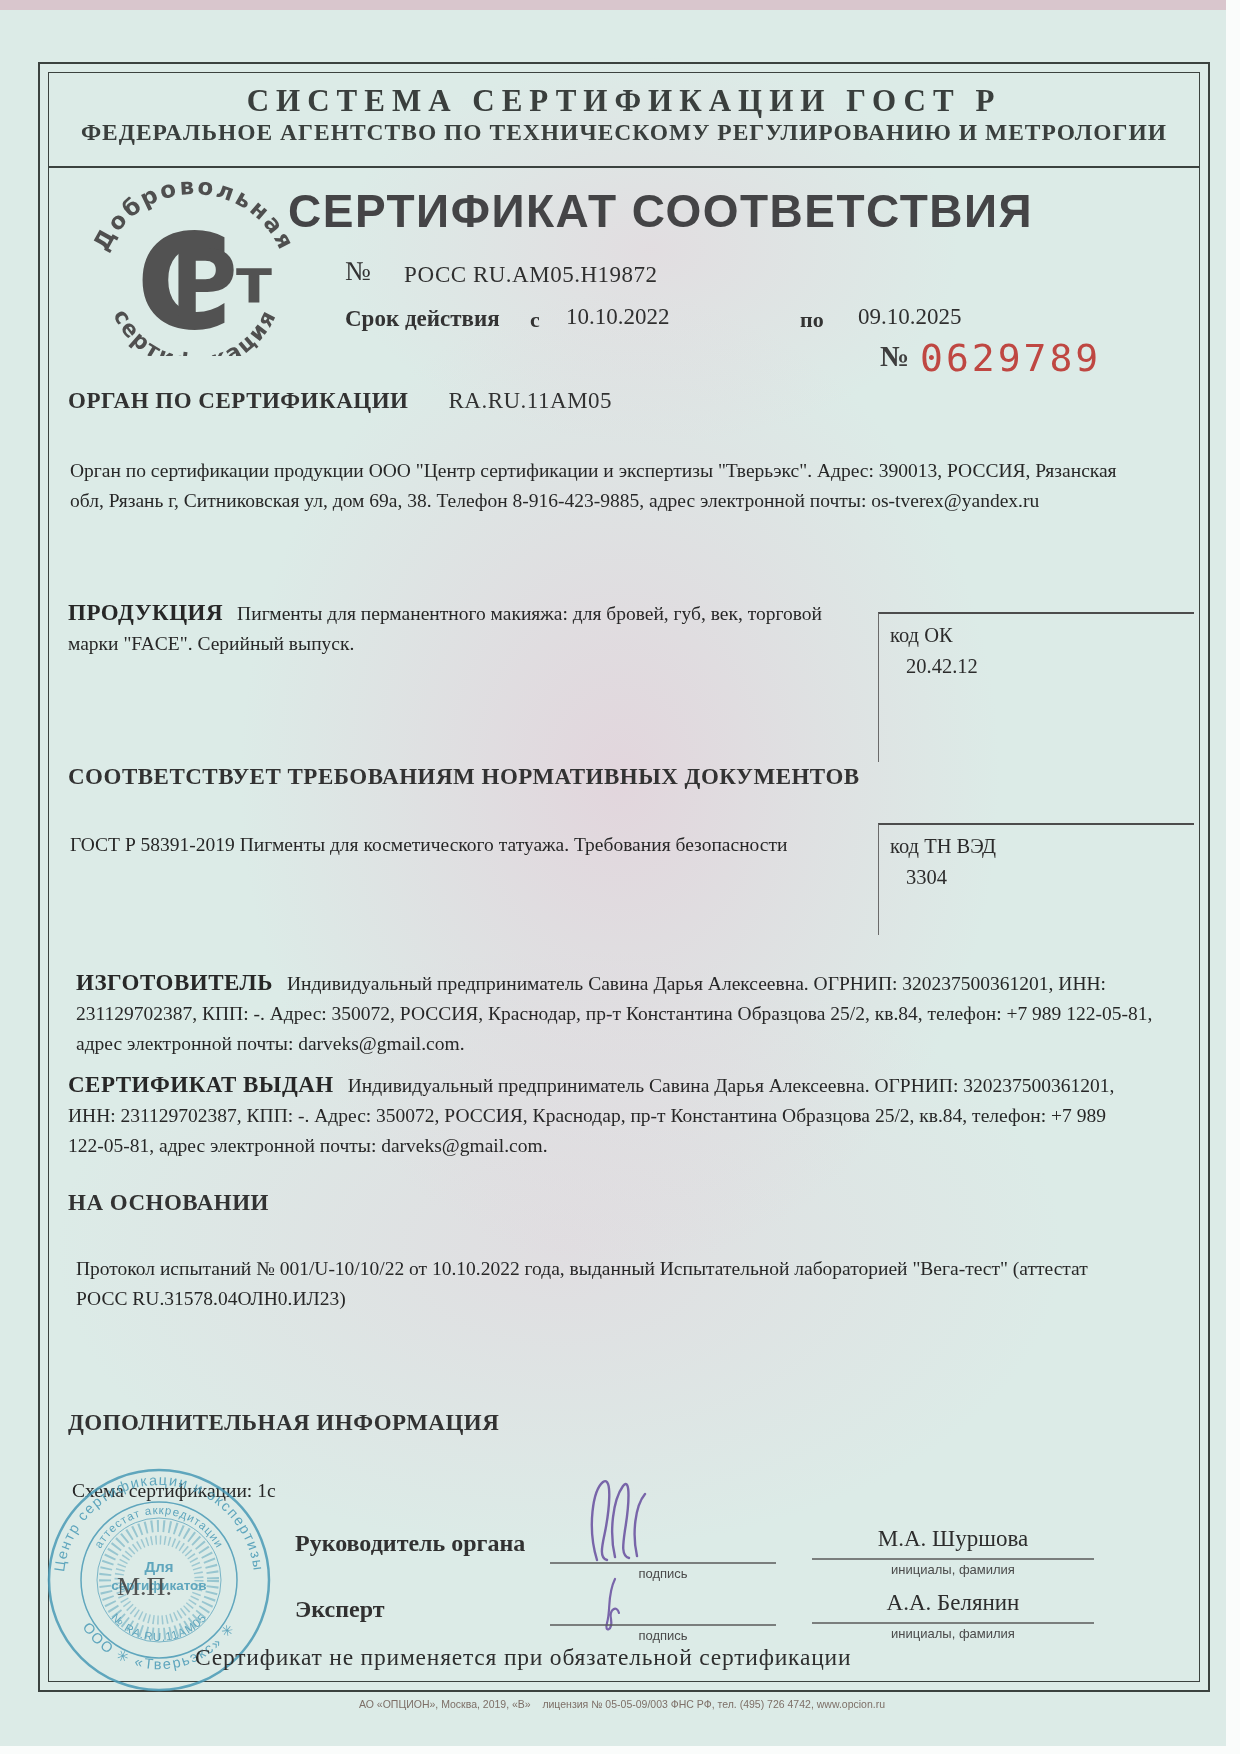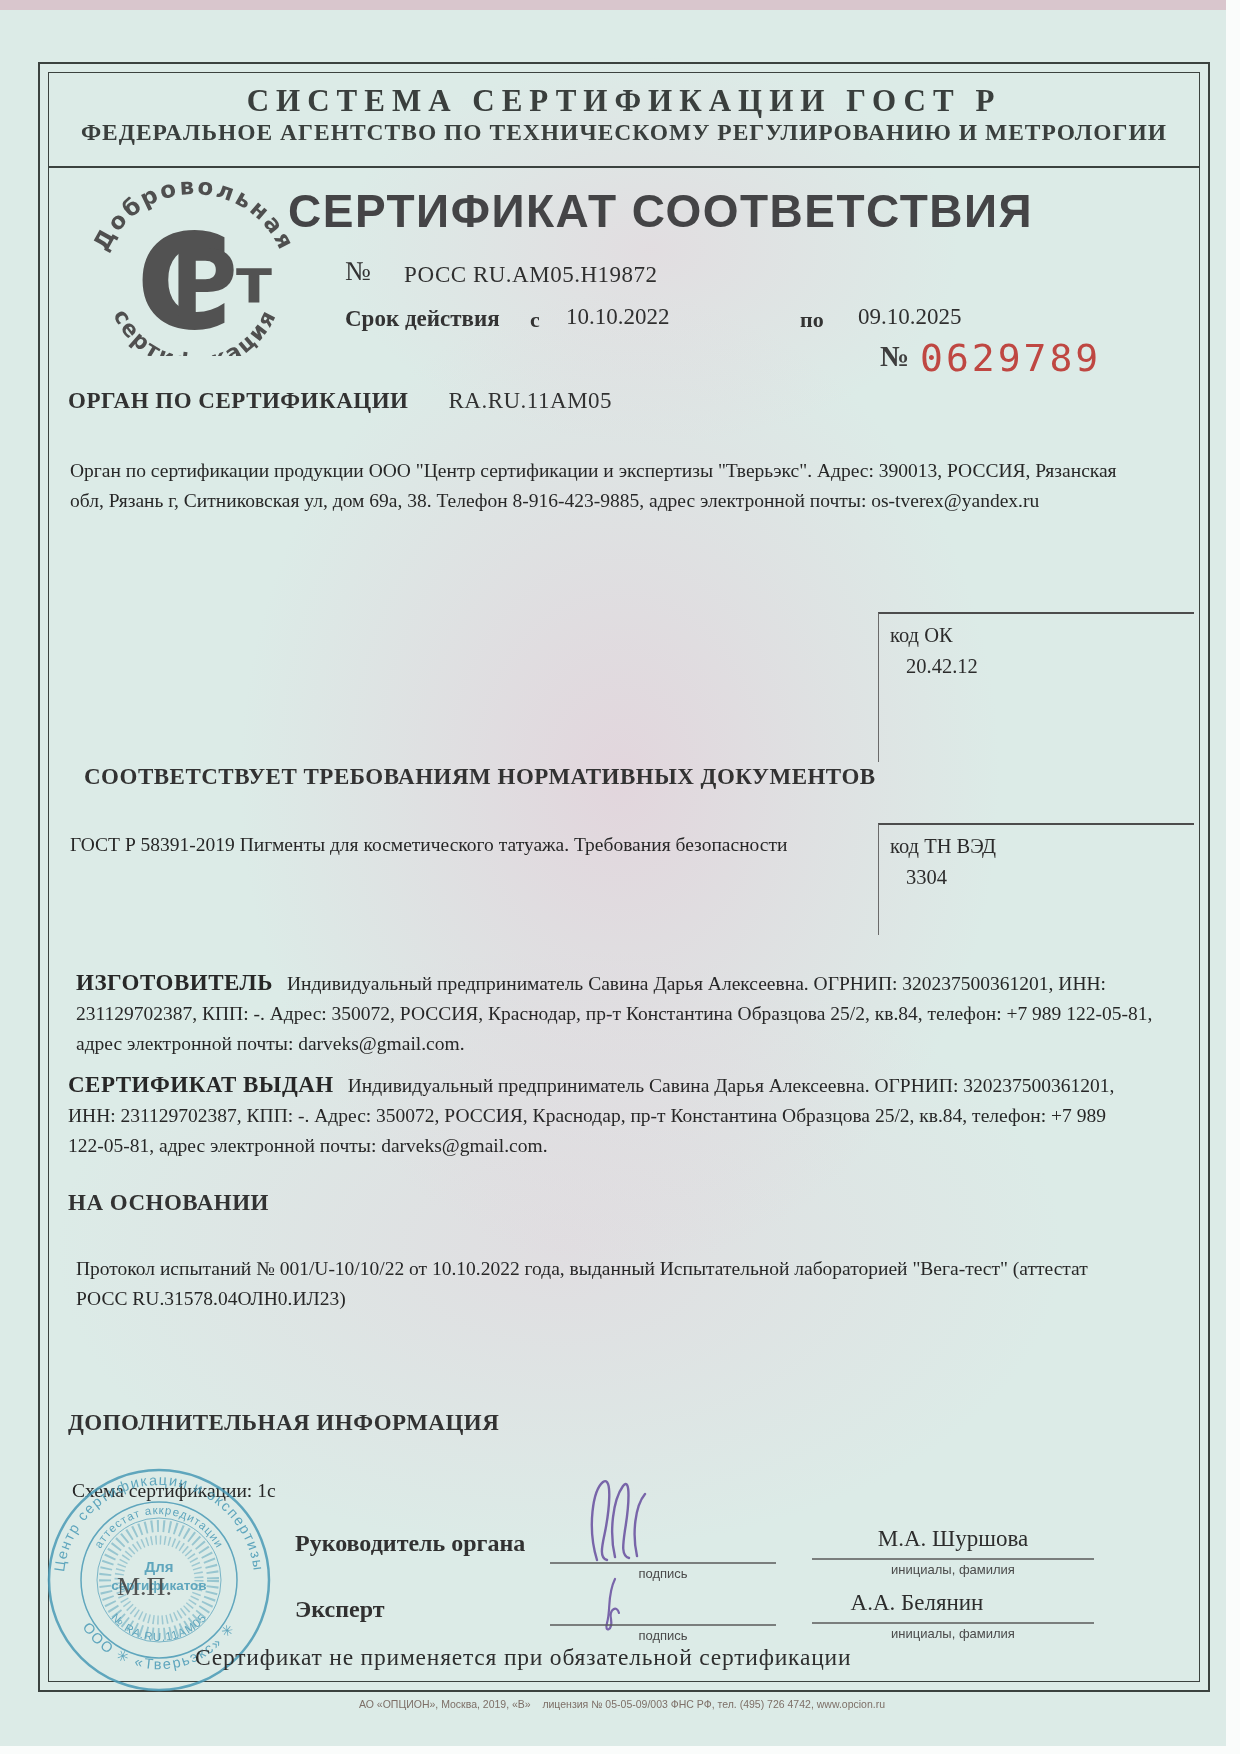--- a/index.html
+++ b/index.html
@@ -41,21 +41,21 @@
   #org-code{margin-left:40px;font-weight:normal;font-size:23px;letter-spacing:.5px;}
   #org-text{left:70px;top:424px;width:1068px;}
   #product-para{left:68px;top:598px;width:758px;}
   .inline-h{font-size:23px;font-weight:bold;letter-spacing:.5px;margin-right:14px;}
   .code-box{left:878px;width:316px;border-top:2px solid #4c4c4c;border-left:1px solid #6a6a6a;
     box-sizing:border-box;padding:10px 0 0 11px;}
   #code-box-ok{top:612px;height:150px;}
   #code-box-tnved{top:787px;height:112px;margin-top:36px;}
   .code-label{font-size:20.5px;color:#2c2c2c;}
   .code-value{font-size:20.5px;color:#2c2c2c;margin-top:8px;margin-left:16px;}
-  #compliance-h{left:84px;top:764px;text-align:right;}
+  #compliance-h{left:68px;top:764px;text-align:right;}
   #compliance-text{left:70px;top:798px;width:790px;}
   #manufacturer-para{left:68px;top:960px;width:1078px;}
   #issued-para{left:68px;top:1070px;width:1078px;}
   #basis-h{left:68px;top:1190px;}
   #basis-text{left:76px;top:1222px;width:1040px;}
   #additional-h{left:68px;top:1410px;}
   #additional-text{left:72px;top:1444px;}
   
   .role{font-size:24px;font-weight:bold;color:#313131;}
   #role-head{left:295px;top:1530px;}
@@ -63,21 +63,21 @@
   .sig-line{border-top:2px solid rgba(90,90,90,.75);}
   #sig-line1{left:550px;top:1562px;width:226px;}
   #sig-line2{left:550px;top:1624px;width:226px;}
   .sig-caption{font-family:"Liberation Sans",sans-serif;font-size:13px;color:#4a4a4a;text-align:center;}
   #sig-cap1{left:550px;top:1566px;width:226px;}
   #sig-cap2{left:550px;top:1628px;width:226px;}
   .sig-name{font-size:23px;color:#2d2d2d;text-align:center;}
   #name1{left:820px;top:1526px;width:266px;}
   #name-line1{left:812px;top:1558px;width:282px;}
   #name-cap1{left:812px;top:1562px;width:282px;}
-  #name2{left:784px;top:1590px;width:266px;}
+  #name2{left:820px;top:1590px;width:266px;}
   #name-line2{left:812px;top:1622px;width:282px;}
   #name-cap2{left:812px;top:1626px;width:282px;}
   #footer-note{left:195px;top:1644px;font-size:23.5px;letter-spacing:.8px;color:#2e2e2e;}
   #fine-print{left:38px;top:1698px;width:1168px;text-align:center;
     font-family:"Liberation Sans",sans-serif;font-size:10.5px;color:#7d6f67;white-space:pre;}
   #mp-mark{left:117px;top:1572px;font-size:26px;color:#454545;opacity:.9;}
 </style>
 </head>
 <body>
 
@@ -123,20 +123,23 @@
   <div class="abs" id="validity-to">09.10.2025</div>
 
   <div class="abs" id="serial-label">№</div>
   <div class="abs" id="serial-value">0629789</div>
 
   <div class="abs" id="org-row">
     <span class="sec-h">ОРГАН ПО СЕРТИФИКАЦИИ</span><span class="sec-h" id="org-code">RA.RU.11АМ05</span>
   </div>
   <div class="abs body-t" id="org-text">Орган по сертификации продукции ООО "Центр сертификации и экспертизы "Тверьэкс". Адрес: 390013, РОССИЯ, Рязанская обл, Рязань г, Ситниковская ул, дом 69а, 38. Телефон 8-916-423-9885, адрес электронной почты: os-tverex@yandex.ru</div>
 
+  <p class="abs body-t" id="product-para" style="margin:0;">
+    <span class="inline-h">ПРОДУКЦИЯ</span><span>Пигменты для перманентного макияжа: для бровей, губ, век, торговой марки "FACE". Серийный выпуск.</span>
+  </p>
   <div class="abs code-box" id="code-box-ok">
     <div class="code-label">код ОК</div>
     <div class="code-value">20.42.12</div>
   </div>
 
   <div class="abs sec-h" id="compliance-h">СООТВЕТСТВУЕТ ТРЕБОВАНИЯМ НОРМАТИВНЫХ ДОКУМЕНТОВ</div>
   <div class="abs body-t" id="compliance-text">ГОСТ Р 58391-2019 Пигменты для косметического татуажа. Требования безопасности</div>
   <div class="abs code-box" id="code-box-tnved">
     <div class="code-label">код ТН ВЭД</div>
     <div class="code-value">3304</div>

